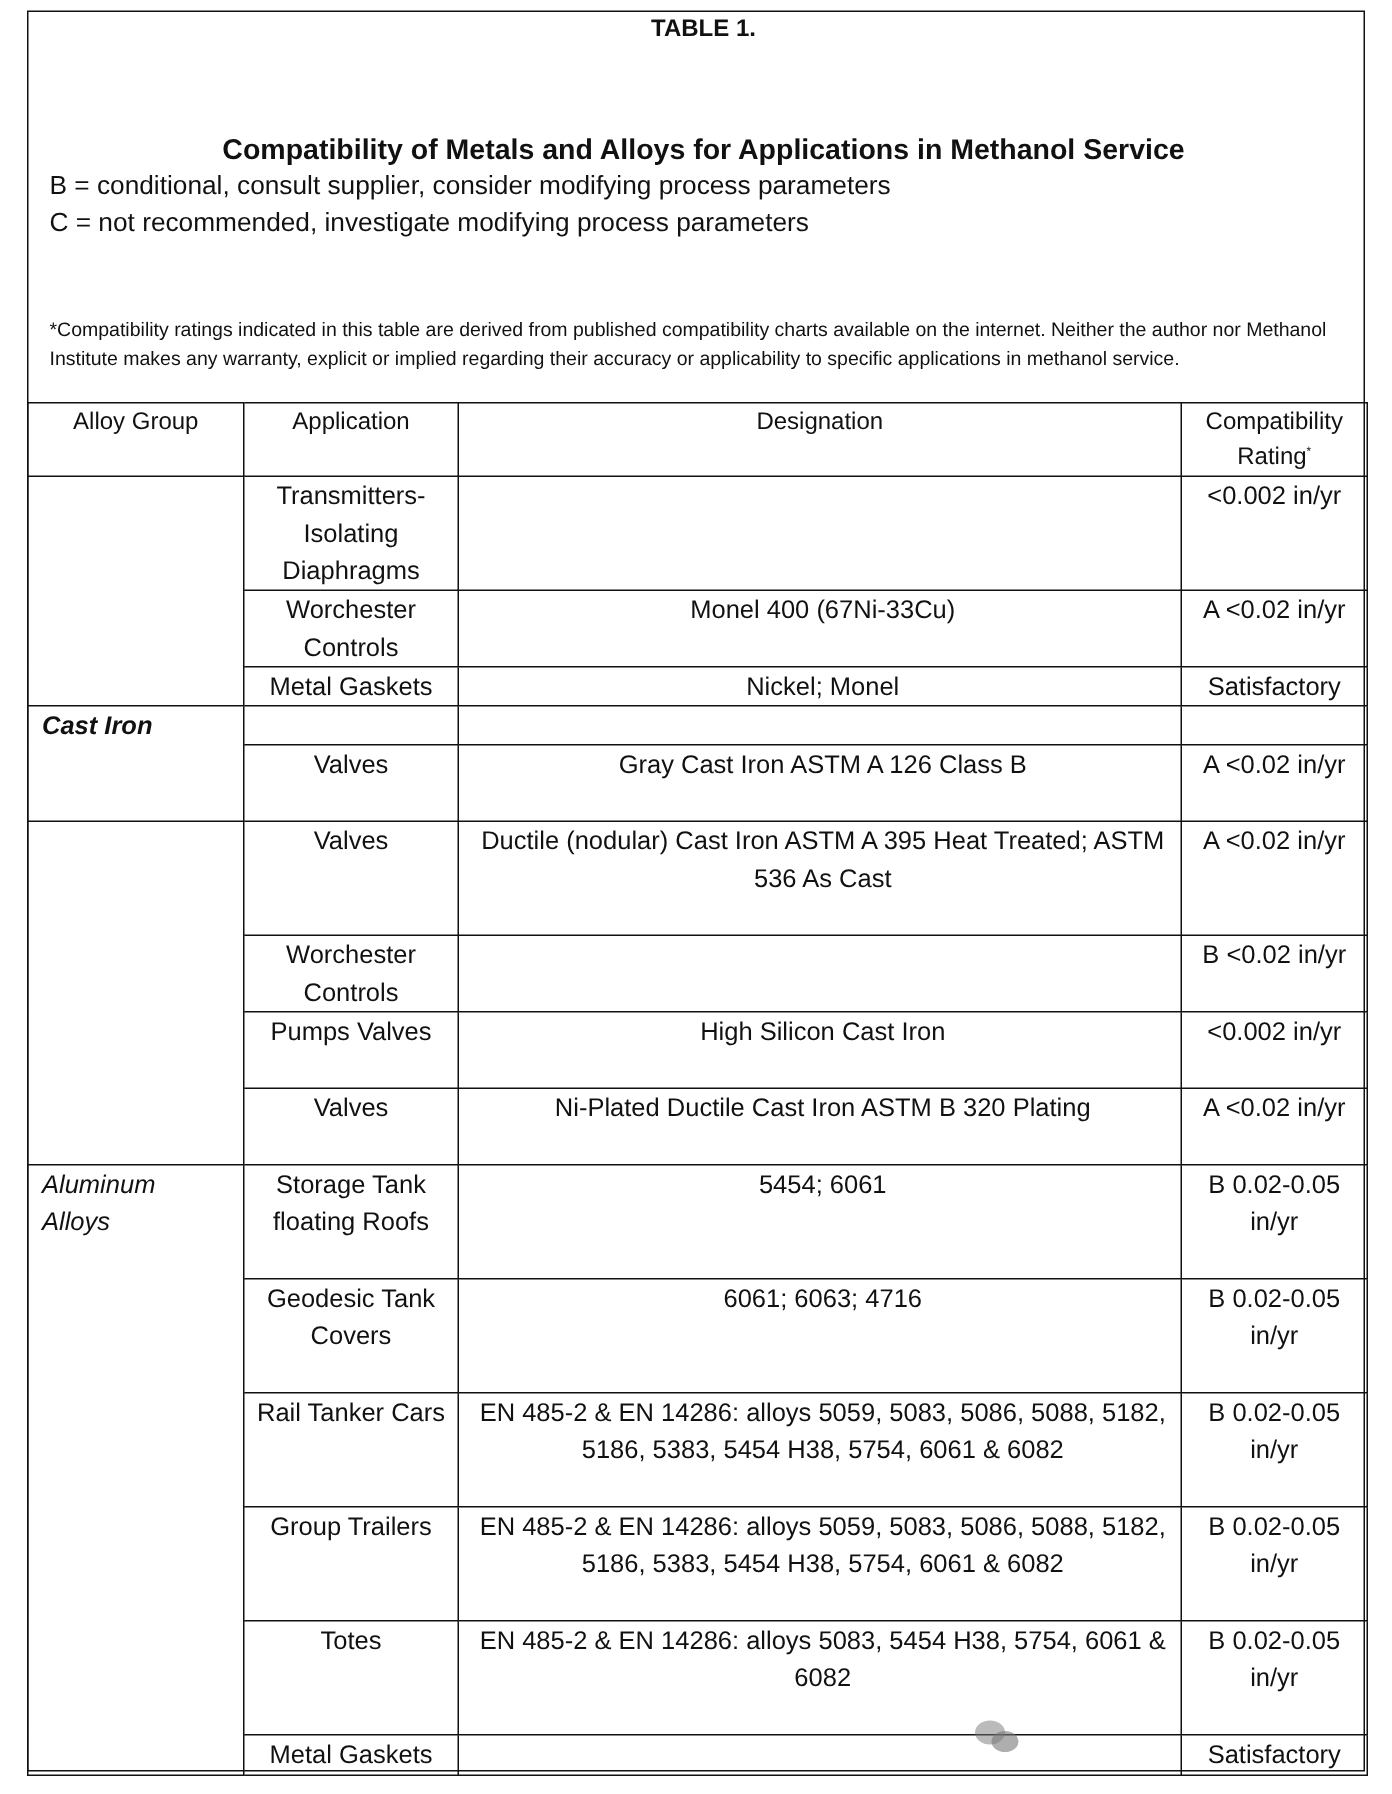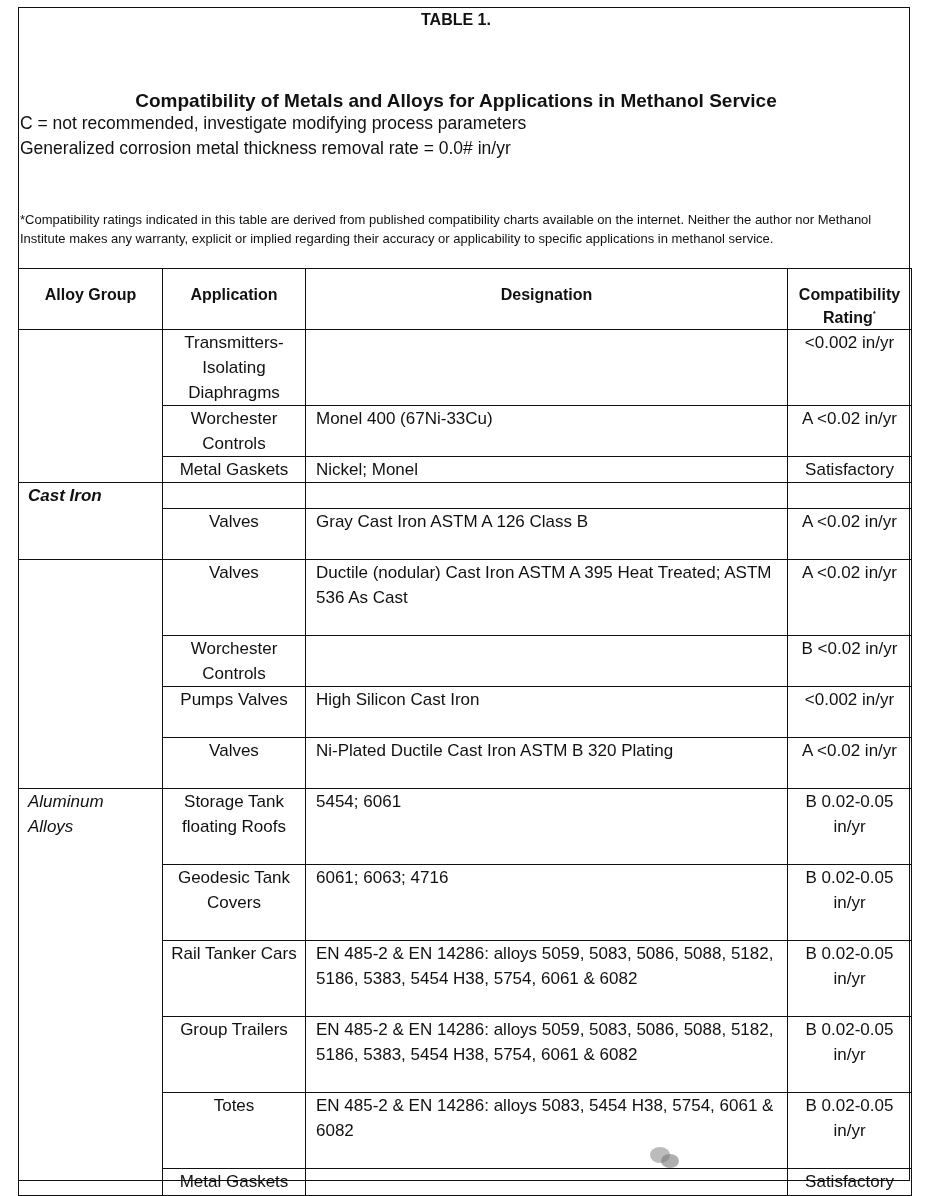--- a/index.html
+++ b/index.html
@@ -1,55 +1,55 @@
 <!DOCTYPE html>
 <html><head>
 <meta charset="utf-8">
 <style>
   html, body { margin: 0; padding: 0; background: #ffffff; }
   body { width: 928px; height: 1196px; position: relative; overflow: hidden;
          font-family: "Liberation Sans", "DejaVu Sans", sans-serif; color: #111; }
   .frame { position: absolute; left: 18px; top: 7px; width: 892px; height: 1174px;
            border: 1.5px solid #111; box-sizing: border-box; }
-  .intro { position: absolute; left: 10px; top: 7px; width: 892px; height: 262px; box-sizing: border-box; }
+  .intro { position: absolute; left: 23px; top: 7px; width: 892px; height: 262px; box-sizing: border-box; }
   .t1 { position: absolute; top: 4px; left: 0; width: 100%; text-align: center;
         font-weight: bold; font-size: 16px; }
   .t2 { position: absolute; top: 55px; left: 0; width: 100%; text-align: center;
         font-weight: bold; font-size: 19px; margin-top: 28px; }
   .legend { position: absolute; top: 104px; left: 10px; font-size: 17.5px; line-height: 25px; }
   .note { position: absolute; top: 203px; left: 10px; width: 875px; font-size: 13px; line-height: 19px; }
   table { position: absolute; left: 18px; top: 268px; border-collapse: collapse; table-layout: fixed;
           width: 893px; }
   td, th { border: 1.5px solid #111; vertical-align: top; font-size: 17px; line-height: 25px;
            padding: 0 6px; box-sizing: border-box; }
-  th { font-weight: bold; font-size: 16px; line-height: 23px; text-align: center; padding-top: 14px; }
+  th { font-weight: normal; font-size: 16px; line-height: 23px; text-align: center; padding-top: 1px; }
   td.app { text-align: center; padding: 0 4px; }
-  td.des { text-align: left; padding-left: 10px; }
+  td.des { text-align: center; padding-left: 10px; }
   td.rat { text-align: center; padding: 0 2px; }
   td.grp { text-align: left; padding-left: 9px; }
   .bi { font-weight: bold; font-style: italic; }
   .it { font-style: italic; }
   sup { font-size: 8px; vertical-align: top; position: relative; top: -4px; }
   .wm { position: absolute; left: 650px; top: 1143px; font-size: 24px; color: rgba(120,120,120,0.55);
         font-family: "DejaVu Sans", sans-serif; letter-spacing: 2px; pointer-events: none; }
   .wm .chat { display: inline-block; width: 30px; height: 22px; position: relative; vertical-align: middle; margin-right: 6px; }
   .wm .chat:before { content: ""; position: absolute; left: 0; top: 0; width: 20px; height: 16px; border-radius: 50%; background: rgba(120,120,120,0.5); }
   .wm .chat:after { content: ""; position: absolute; left: 11px; top: 7px; width: 18px; height: 14px; border-radius: 50%; background: rgba(120,120,120,0.6); }
 </style>
 </head>
 <body>
 
 <div class="frame"></div>
 
 <div class="intro">
   <div class="t1">TABLE 1.</div>
   <div class="t2">Compatibility of Metals and Alloys for Applications in Methanol Service</div>
   <div class="legend">
+    <div>B = conditional, consult supplier, consider modifying process parameters</div>
     <div>C = not recommended, investigate modifying process parameters</div>
-    <div>Generalized corrosion metal thickness removal rate = 0.0# in/yr</div>
   </div>
   <div class="note">*Compatibility ratings indicated in this table are derived from published compatibility charts available on the internet.  Neither the author nor Methanol Institute makes any warranty, explicit or implied regarding their accuracy or applicability to specific applications in methanol service.</div>
 </div>
 
 <table>
   <colgroup>
     <col style="width:144px">
       <col style="width:143px">
       <col style="width:482px">
       <col style="width:124px">

